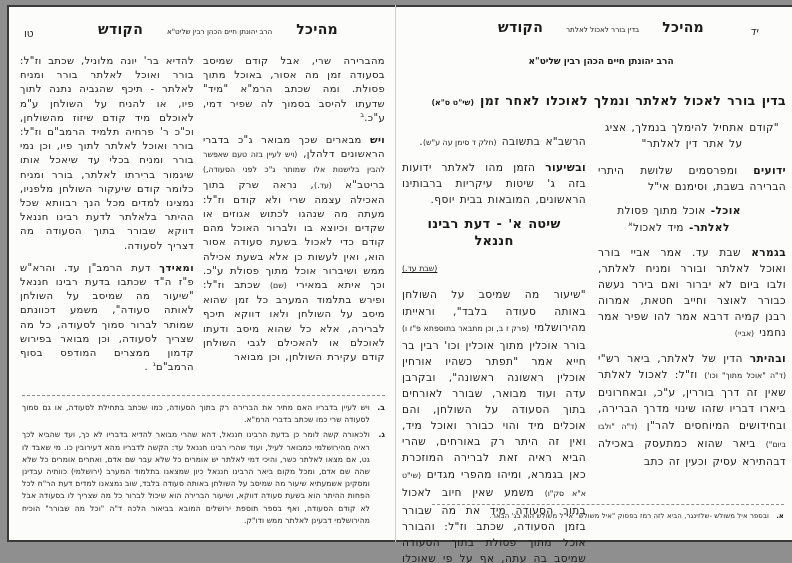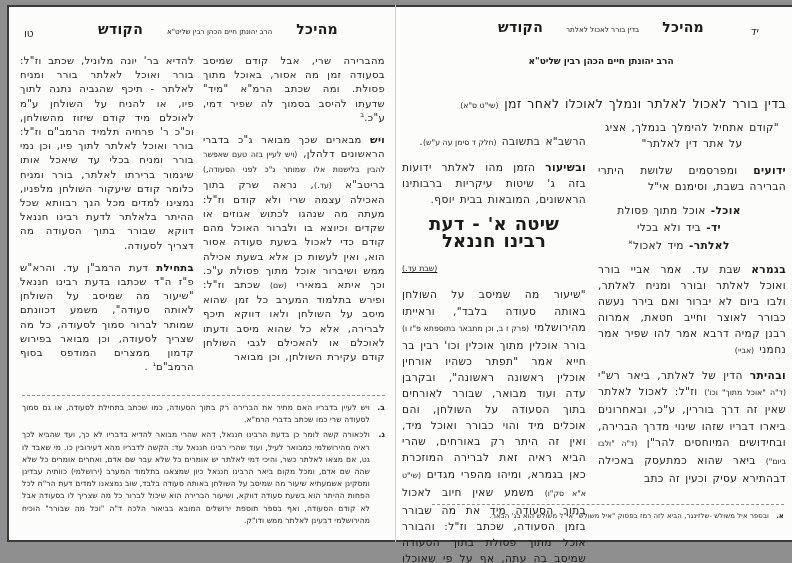--- a/index.html
+++ b/index.html
@@ -30,23 +30,23 @@
     position:absolute; direction:rtl; text-align:center;
     font-size:9px; font-weight:bold;
   }
   .col {
     position:absolute; direction:rtl; text-align:justify;
     letter-spacing:.35px; word-spacing:1.4px;
   }
   .lp-col { font-size:10px;   line-height:14.2px; }
   .rp-col { font-size:10.6px; line-height:16.1px; }
   .blk { margin-bottom:8px; }
-  .blk.title { font-weight:normal; font-size:12.5px; line-height:20px; }
+  .blk.title { font-weight:bold; font-size:12.5px; line-height:13px; }
   .blk.quote { text-align:center; margin-bottom:11px; }
-  .blk.heading { font-weight:bold; font-size:18px; text-align:center;
+  .blk.heading { font-weight:bold; font-size:13px; text-align:center;
                  line-height:17px; margin:4px 9px 10px; letter-spacing:.2px; }
   .blk.center-small { text-align:left; margin:0 0 9px;text-decoration:underline; }
   .blk.list { text-align:center; padding-right:26px; }
   .list-line { margin-bottom:1px; }
   .sg-b { font-weight:bold; }
   .sg-s { font-size:7.8px; letter-spacing:0; word-spacing:0; }
   sup.sg-sup { font-size:6.5px; vertical-align:super; line-height:0; }
   .fn-area {
     position:absolute; direction:rtl;
     border-top:1px dashed #8d8d8d; padding-top:6px;
@@ -73,21 +73,21 @@
   <span class="run-title">הקודש</span>
 </div>
 
 <div id="lp-col-a" class="col lp-col" style="left:203px; top:54px; width:182px;">
     <div class="blk p"><span class="sg-n">מהברירה שרי, אבל קודם שמיסב בסעודה זמן מה אסור, באוכל מתוך פסולת. ומה שכתב הרמ"א "מיד" שדעתו להיסב בסמוך לה שפיר דמי, ע"כ.</span><sup class="sg-sup">ב</sup></div>
     <div class="blk p"><span class="sg-b">ויש</span><span class="sg-n"> מבארים שכך מבואר ג"כ בדברי הראשונים דלהלן, </span><span class="sg-s">(ויש לעיין בזה טעם שאפשר להבין בלישנות אלו שמותר ג"כ לפני הסעודה,)</span><span class="sg-n"> בריטב"א </span><span class="sg-s">(עד.)</span><span class="sg-n">, נראה שרק בתוך האכילה עצמה שרי ולא קודם וז"ל: מעתה מה שנהגו לכתוש אגוזים או שקדים וכיוצא בו ולברור האוכל מהם קודם כדי לאכול בשעת סעודה אסור הוא, ואין לעשות כן אלא בשעת אכילה ממש ושיברור אוכל מתוך פסולת ע"כ. וכך איתא במאירי </span><span class="sg-s">(שם)</span><span class="sg-n"> שכתב וז"ל: ופירש בתלמוד המערב כל זמן שהוא מיסב על השולחן ולאו דווקא תיכף לברירה, אלא כל שהוא מיסב ודעתו לאוכלם או להאכילם לגבי השולחן קודם עקירת השולחן, וכן מבואר</span></div>
   </div>
 
 <div id="lp-col-b" class="col lp-col" style="left:20px; top:54px; width:174px;">
     <div class="blk p"><span class="sg-n">להדיא בר' יונה מלוניל, שכתב וז"ל: בורר ואוכל לאלתר בורר ומניח לאלתר - תיכף שהגביה נתנה לתוך פיו, או להניח על השולחן ע"מ לאוכלם מיד קודם שיזוז מהשולחן, וכ"כ ר' פרחיה תלמיד הרמב"ם וז"ל: בורר ואוכל לאלתר לתוך פיו, וכן נמי בורר ומניח בכלי עד שיאכל אותו שיגמור ברירתו לאלתר, בורר ומניח כלומר קודם שיעקור השולחן מלפניו, נמצינו למדים מכל הנך רבוותא שכל ההיתר בלאלתר לדעת רבינו חננאל דווקא שבורר בתוך הסעודה מה דצריך לסעודה.</span></div>
-    <div class="blk p"><span class="sg-b">בתחילת</span><span class="sg-n"> דעת הרמב"ן עד. והרא"ש פ"ז ה"ד שכתבו בדעת רבינו חננאל "שיעור מה שמיסב על השולחן לאותה סעודה", משמע דכוונתם שמותר לברור סמוך לסעודה, כל מה שצריך לסעודה, וכן מבואר בפירוש קדמון ממצרים המודפס בסוף הרמב"ם</span><sup class="sg-sup">ג</sup><span class="sg-n"> .</span></div>
+    <div class="blk p"><span class="sg-b">ומאידך</span><span class="sg-n"> דעת הרמב"ן עד. והרא"ש פ"ז ה"ד שכתבו בדעת רבינו חננאל "שיעור מה שמיסב על השולחן לאותה סעודה", משמע דכוונתם שמותר לברור סמוך לסעודה, כל מה שצריך לסעודה, וכן מבואר בפירוש קדמון ממצרים המודפס בסוף הרמב"ם</span><sup class="sg-sup">ג</sup><span class="sg-n"> .</span></div>
   </div>
 
 <div id="lp-footnotes" class="fn-area" style="left:22px; top:395px; width:363px;">
     <div class="footnote"><span class="fn-mark">ב.</span><span>ויש לעיין בדבריו האם מתיר את הברירה רק בתוך הסעודה, כמו שכתב בתחילת לסעודה, או גם סמוך לסעודה שרי כמו שכתב בדברי הרמ"א.</span></div>
     <div class="footnote"><span class="fn-mark">ג.</span><span>ולכאורה קשה לומר כן בדעת הרבינו חננאל, דהא שהרי מבואר להדיא בדבריו לא כך, ועד שהביא לכך ראיה מהירושלמי כמבואר לעיל, ועוד שהרי רבינו חננאל עד: הקשה לדבריו מהא דעירובין כו. מי שאבד לו גט, אם מצאו לאלתר כשר, והיכי דמי לאלתר יש אומרים כל שלא עבר שם אדם, ואחרים אומרים כל שלא שהה שם אדם, ומכל מקום ביאר הרבינו חננאל כיון שמצאנו בתלמוד המערב (ירושלמי) כוותיה עבדינן ומסקינן אשמעתיא שיעור מה שמיסב על השולחן באותה סעודה בלבד, שוב נמצאנו למדים דעת הר"ח לכל הפחות ההיתר הוא בשעת סעודה דווקא, ושיעור הברירה הוא שיכול לברור כל מה שצריך לו בסעודה אבל לא קודם הסעודה, ואף בספר תוספת ירושלים המובא בביאור הלכה ד"ה "וכל מה שבורר" הוכיח מהירושלמי דבעינן לאלתר ממש ודו"ק.</span></div>
   </div>
 
 <div class="page-num" style="left:750px; top:25px;font-style:italic;">יד</div>
 
 <div class="hdr" style="left:498px; top:19px; width:206px;">
@@ -100,21 +100,20 @@
 
 <div id="rp-title" class="col rp-col" style="left:408px; top:94px; width:378px;">
     <div class="blk title"><span class="sg-n">בדין בורר לאכול לאלתר ונמלך לאוכלו לאחר זמן </span><span class="sg-s">(שי"ט ס"א)</span></div>
   </div>
 
 <div id="rp-col-a" class="col rp-col" style="left:598px; top:119px; width:188px;">
     <div class="blk quote"><span class="sg-n">"קודם אתחיל להימלך בנמלך, אציג על אתר דין לאלתר"</span></div>
     <div class="blk p"><span class="sg-b">ידועים</span><span class="sg-n"> ומפרסמים שלושת היתרי הברירה בשבת, וסימנם אי"ל</span></div>
     <div class="blk list">
       <div class="list-line"><span class="sg-b">אוכל-</span><span class="sg-n"> אוכל מתוך פסולת</span></div>
-      <div class="list-line"><span class="sg-b">יד-</span><span class="sg-n"> ביד ולא בכלי</span></div>
       <div class="list-line"><span class="sg-b">לאלתר-</span><span class="sg-n"> מיד לאכול</span><sup class="sg-sup">א</sup></div>
     </div>
     <div class="blk p"><span class="sg-b">בגמרא</span><span class="sg-n"> שבת עד. אמר אביי בורר ואוכל לאלתר ובורר ומניח לאלתר, ולבו ביום לא יברור ואם בירר נעשה כבורר לאוצר וחייב חטאת, אמרוה רבנן קמיה דרבא אמר להו שפיר אמר נחמני </span><span class="sg-s">(אביי)</span></div>
     <div class="blk p"><span class="sg-b">ובהיתר</span><span class="sg-n"> הדין של לאלתר, ביאר רש"י </span><span class="sg-s">(ד"ה "אוכל מתוך" וכו')</span><span class="sg-n"> וז"ל: לאכול לאלתר שאין זה דרך בוררין, ע"כ, ובאחרונים ביארו דבריו שזהו שינוי מדרך הברירה, ובחידושים המיוחסים להר"ן </span><span class="sg-s">(ד"ה "ולבו ביום")</span><span class="sg-n"> ביאר שהוא כמתעסק באכילה דבהתירא עסיק וכעין זה כתב</span></div>
   </div>
 
 <div id="rp-col-b" class="col rp-col" style="left:402px; top:133px; width:184px;">
     <div class="blk p"><span class="sg-n">הרשב"א בתשובה </span><span class="sg-s">(חלק ד סימן עה ע"ש)</span><span class="sg-n">.</span></div>
     <div class="blk p"><span class="sg-b">ובשיעור</span><span class="sg-n"> הזמן מהו לאלתר ידועות בזה ג' שיטות עיקריות ברבותינו הראשונים, המובאות בבית יוסף.</span></div>
     <div class="blk heading"><span class="sg-n">שיטה א' - דעת רבינו חננאל</span></div>

